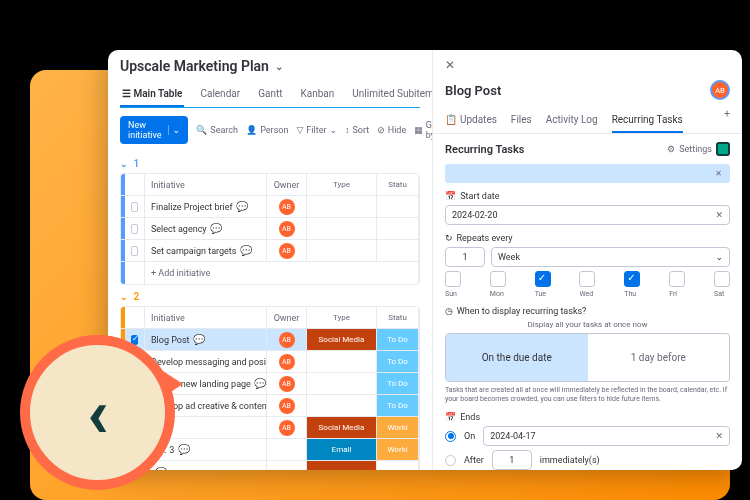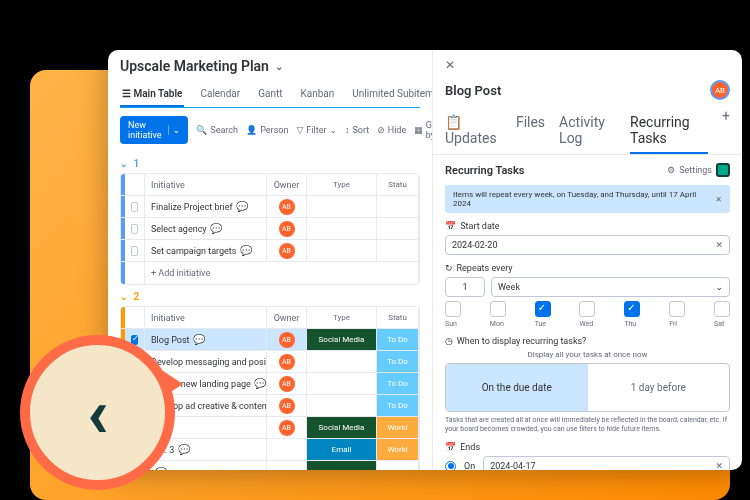--- a/index.html
+++ b/index.html
@@ -33,29 +33,29 @@
 .left-bar.blue{background:#579bfc}
 .left-bar.orange{background:#ff9900}
 .cell{padding:0 6px;display:flex;align-items:center;height:100%;border-right:1px solid #e6e9ef;overflow:hidden;white-space:nowrap}
 .c-chk{width:20px;justify-content:center}
 .c-name{flex:1;font-size:9px}
 .c-own{width:40px;justify-content:center}
 .c-type{width:70px;justify-content:center;color:#fff;font-size:8px}
 .c-stat{width:42px;justify-content:center;color:#fff;font-size:8px}
 .chat{color:#aaa;font-size:10px;margin-left:4px}
 .av{width:16px;height:16px;border-radius:50%;background:#ff642e;color:#fff;font-size:7px;display:flex;align-items:center;justify-content:center}
-.t-social{background:#14532d}
+.t-social{background:#c2410c}
 .t-email{background:#0086c0}
 .s-todo{background:#66ccff}
 .s-work{background:#fdab3d}
 .panel-h{padding:8px 12px;display:flex;align-items:center;gap:8px}
 .close{color:#676879;font-size:12px;cursor:pointer}
 .panel-title{font-size:13px;font-weight:600;flex:1}
 .av-top{width:20px;height:20px;border-radius:50%;background:#ff642e;color:#fff;display:flex;align-items:center;justify-content:center;font-size:8px;border:2px solid #579bfc}
-.ptabs{display:flex;gap:14px;padding:0 12px;border-bottom:1px solid #e6e9ef;font-size:14px}
+.ptabs{display:flex;gap:14px;padding:0 12px;border-bottom:1px solid #e6e9ef;font-size:10px}
 .ptab{padding:6px 0;color:#676879;cursor:pointer}
 .ptab.active{color:#323338;border-bottom:2px solid #0073ea}
 .plus{margin-left:auto;color:#676879}
 .section{padding:8px 12px;display:flex;flex-direction:column;gap:8px;overflow:auto;flex:1}
 .sec-head{display:flex;align-items:center;justify-content:space-between}
 .sec-head h3{font-size:11px;font-weight:600}
 .settings{color:#676879;font-size:9px;display:flex;align-items:center;gap:4px}
 .info-pill{background:#cce5ff;padding:5px 8px;border-radius:3px;font-size:8px;display:flex;align-items:center;gap:6px}
 .info-pill .x{margin-left:auto;color:#676879;cursor:pointer}
 .form-group{display:flex;flex-direction:column;gap:4px}
@@ -287,21 +287,20 @@
       <div class="ptab">Activity Log</div>
       <div class="ptab active">Recurring Tasks</div>
       <div class="plus">+</div>
     </div>
     <div class="section">
       <div class="sec-head">
         <h3>Recurring Tasks</h3>
         <div class="settings">⚙ <span>Settings</span> <span class="sq" style="width:14px;height:14px"></span></div>
       </div>
       <div class="info-pill">
-        <span>Items will repeat every week, on Tuesday, and Thursday, until 17 April 2024</span>
         <span class="x">✕</span>
       </div>
       <div class="form-group">
         <div class="form-label">📅 <span>Start date</span></div>
         <div class="input">
           <span>2024-02-20</span>
             <span class="x">✕</span>
         </div>
       </div>
       <div class="form-group">

